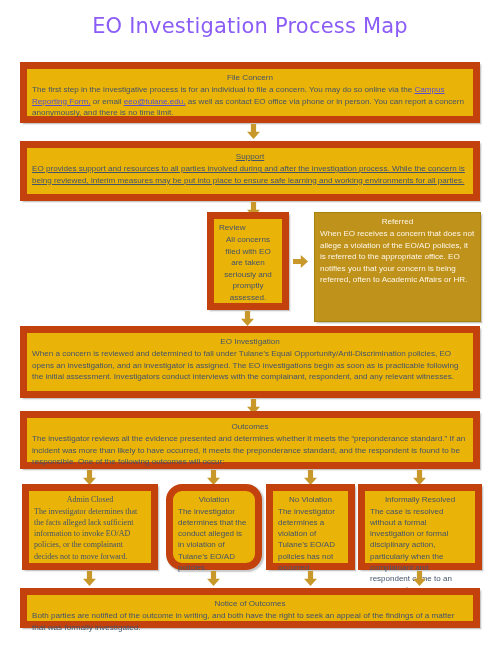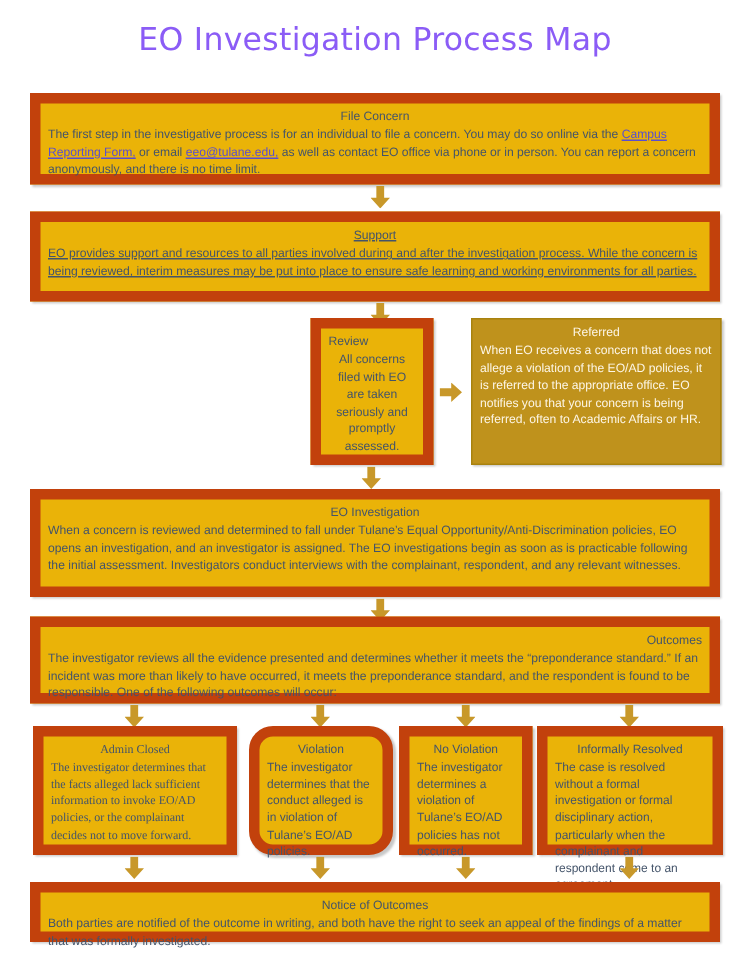--- a/index.html
+++ b/index.html
@@ -39,21 +39,21 @@
     font-size: 8.1px;
     line-height: 11.6px;
     padding: 3px 5px 3px 5px;
     box-shadow: 1.5px 1.5px 1.5px rgba(0,0,0,0.22);
   }
   .pbox .hd {
     text-align: center;
     margin: 0 0 0.5px 0;
   }
   .pbox .hd.left {
-    text-align: right;
+    text-align: center;
   }
   .pbox .bd {
     text-align: left;
   }
   .pbox.gold {
     background: #bf921c;
     border: 1px solid #a8820f;
     color: #fdf6e6;
   }
   .pbox.gold .hd { color: #fdf6e6; }
@@ -80,21 +80,21 @@
     background: #c8982a;
     clip-path: polygon(0% 30%, 52% 30%, 52% 0%, 100% 50%, 52% 100%, 52% 70%, 0% 70%);
   }
 
   
   #box-file-concern   { left: 20px;  top: 62px;  width: 460px; height: 61px; }
   #arr-1              { left: 247px; top: 124px; }
   #box-support        { left: 20px;  top: 141px; width: 460px; height: 60px; text-decoration: underline; }
   #arr-2              { left: 247px; top: 202px; }
   #box-review         { left: 207px; top: 212px; width: 82px;  height: 98px; }
-  #box-referred       { left: 314px; top: 212px; width: 167px; height: 98px; }
+  #box-referred       { left: 314px; top: 212px; width: 167px; height: 110px; }
   #arr-review-ref     { left: 293px; top: 255px; }
   #arr-3              { left: 241px; top: 311px; }
   #box-investigation  { left: 20px;  top: 326px; width: 460px; height: 72px; }
   #arr-4              { left: 247px; top: 399px; }
   #box-outcomes       { left: 20px;  top: 411px; width: 460px; height: 58px; }
 
   #arr-o1             { left: 83px;  top: 470px; }
   #arr-o2             { left: 207px; top: 470px; }
   #arr-o3             { left: 304px; top: 470px; }
   #arr-o4             { left: 413px; top: 470px; }

